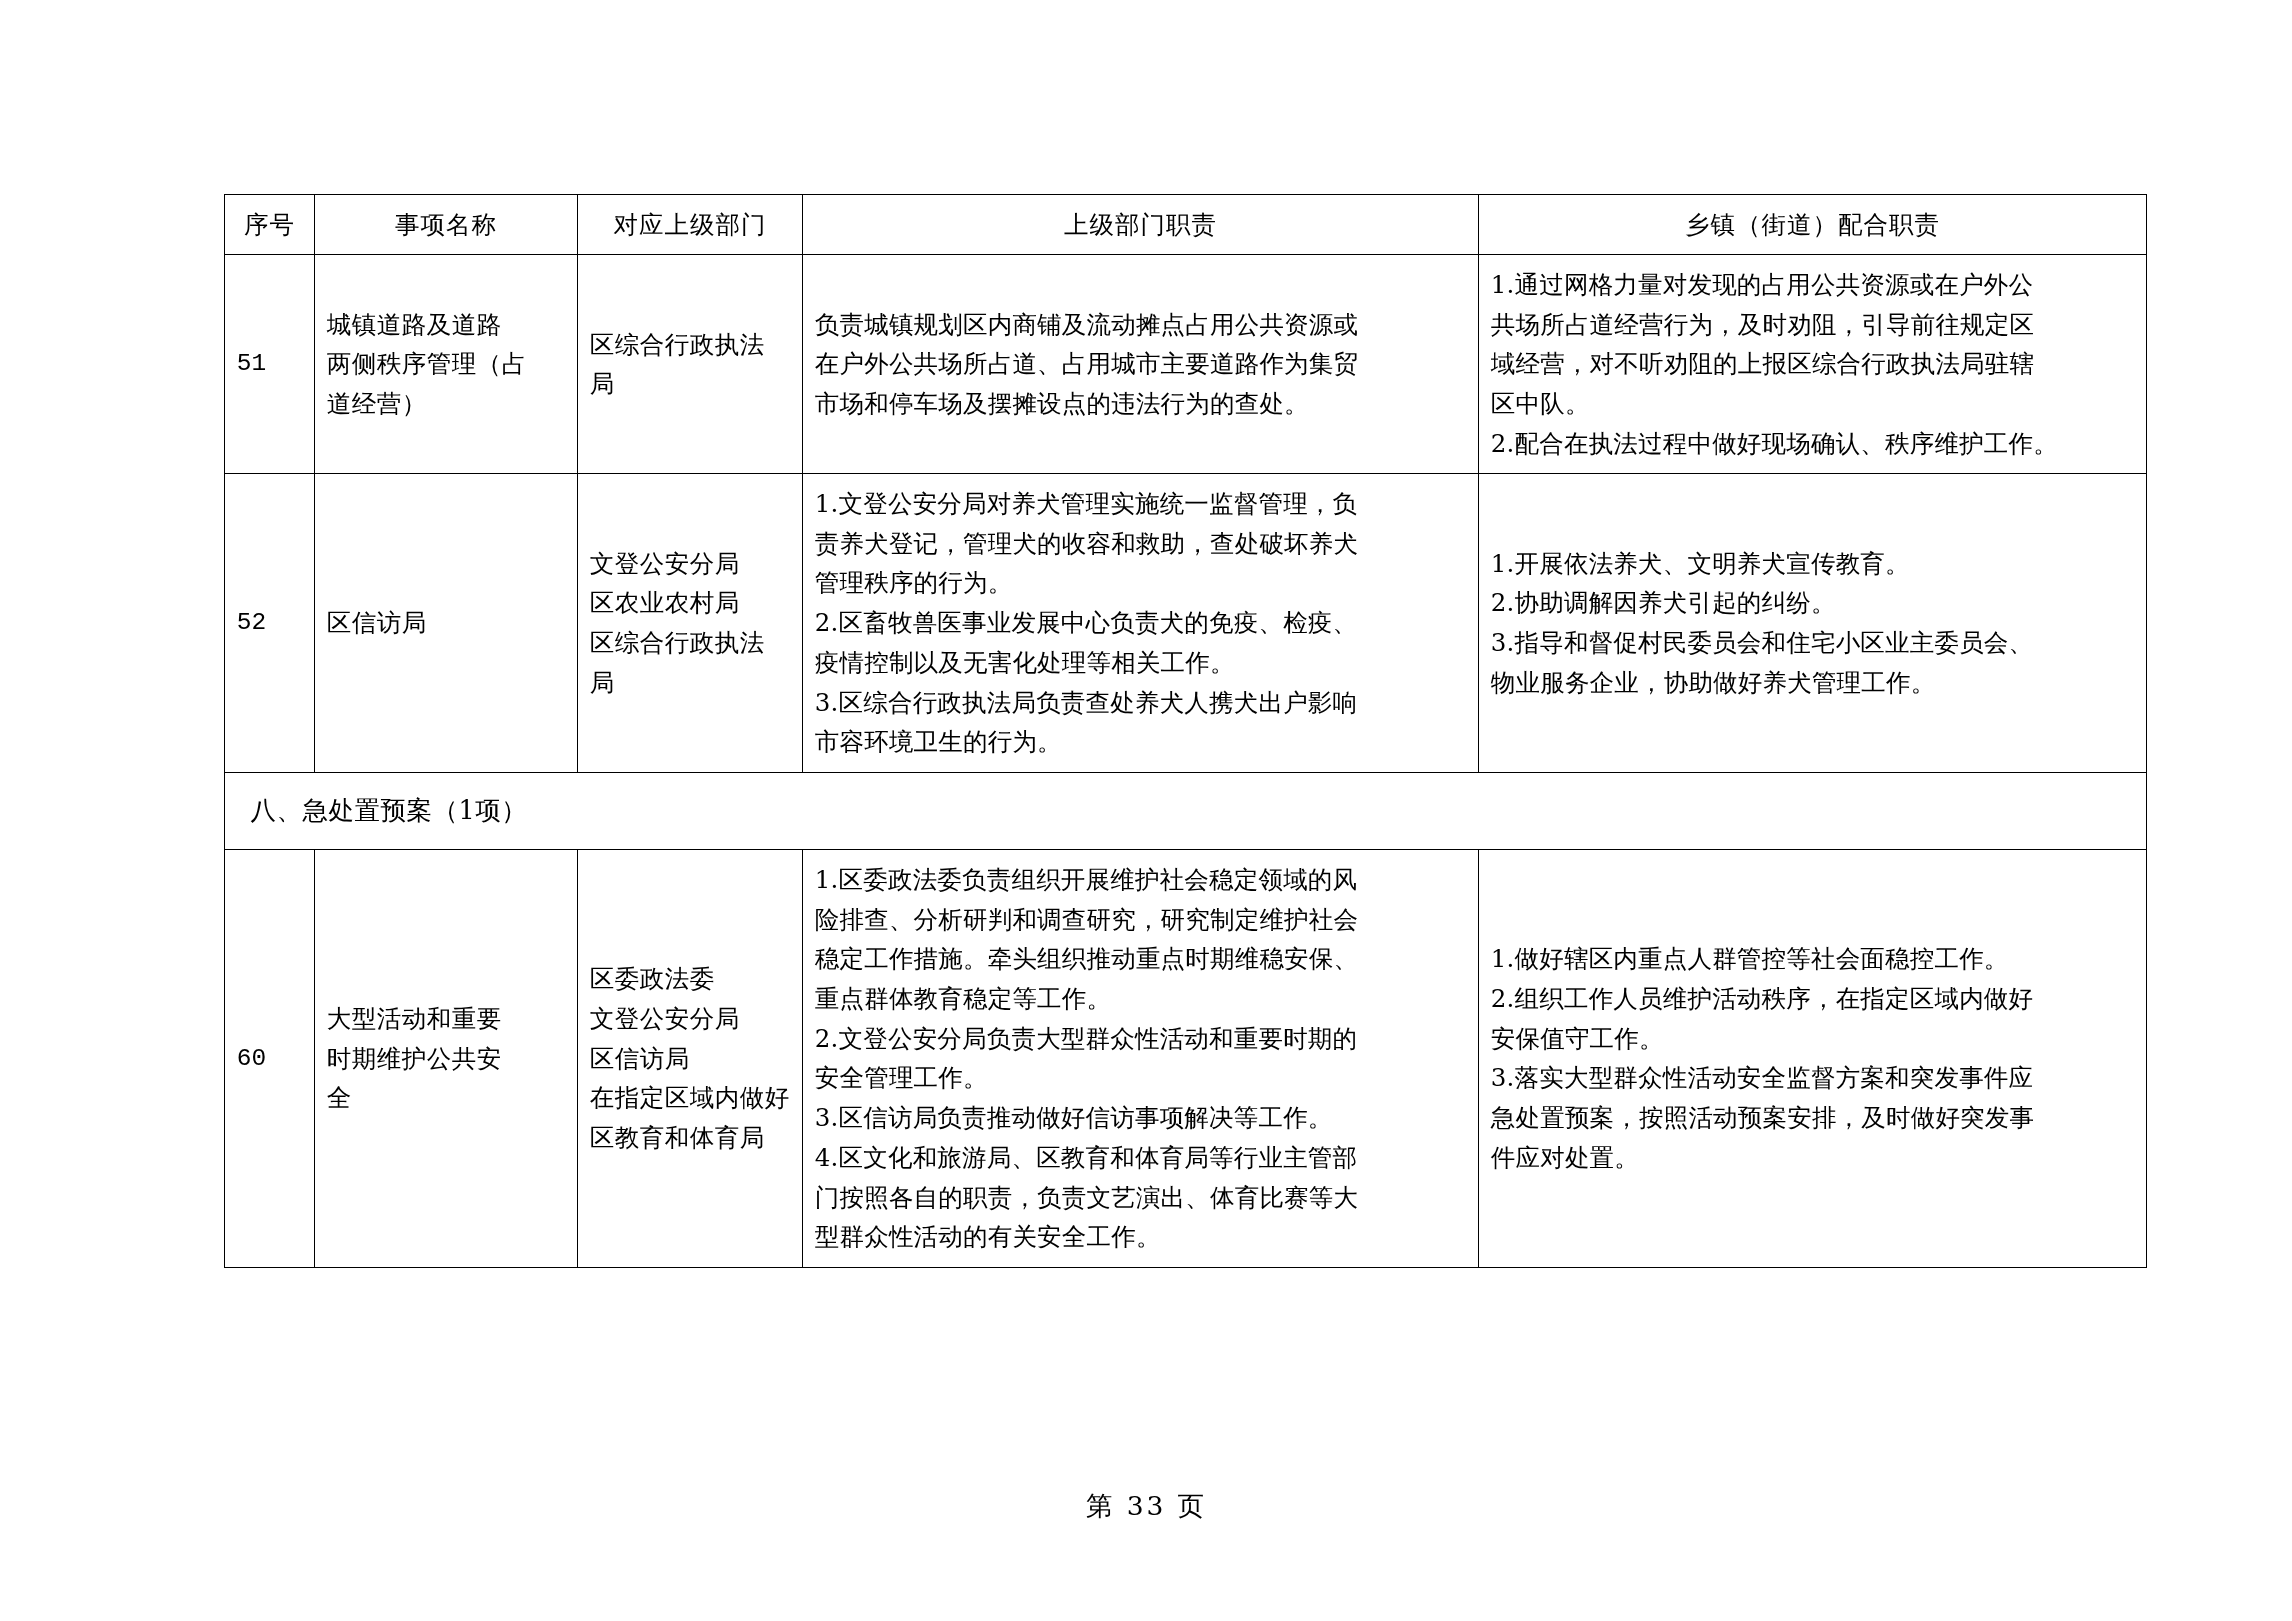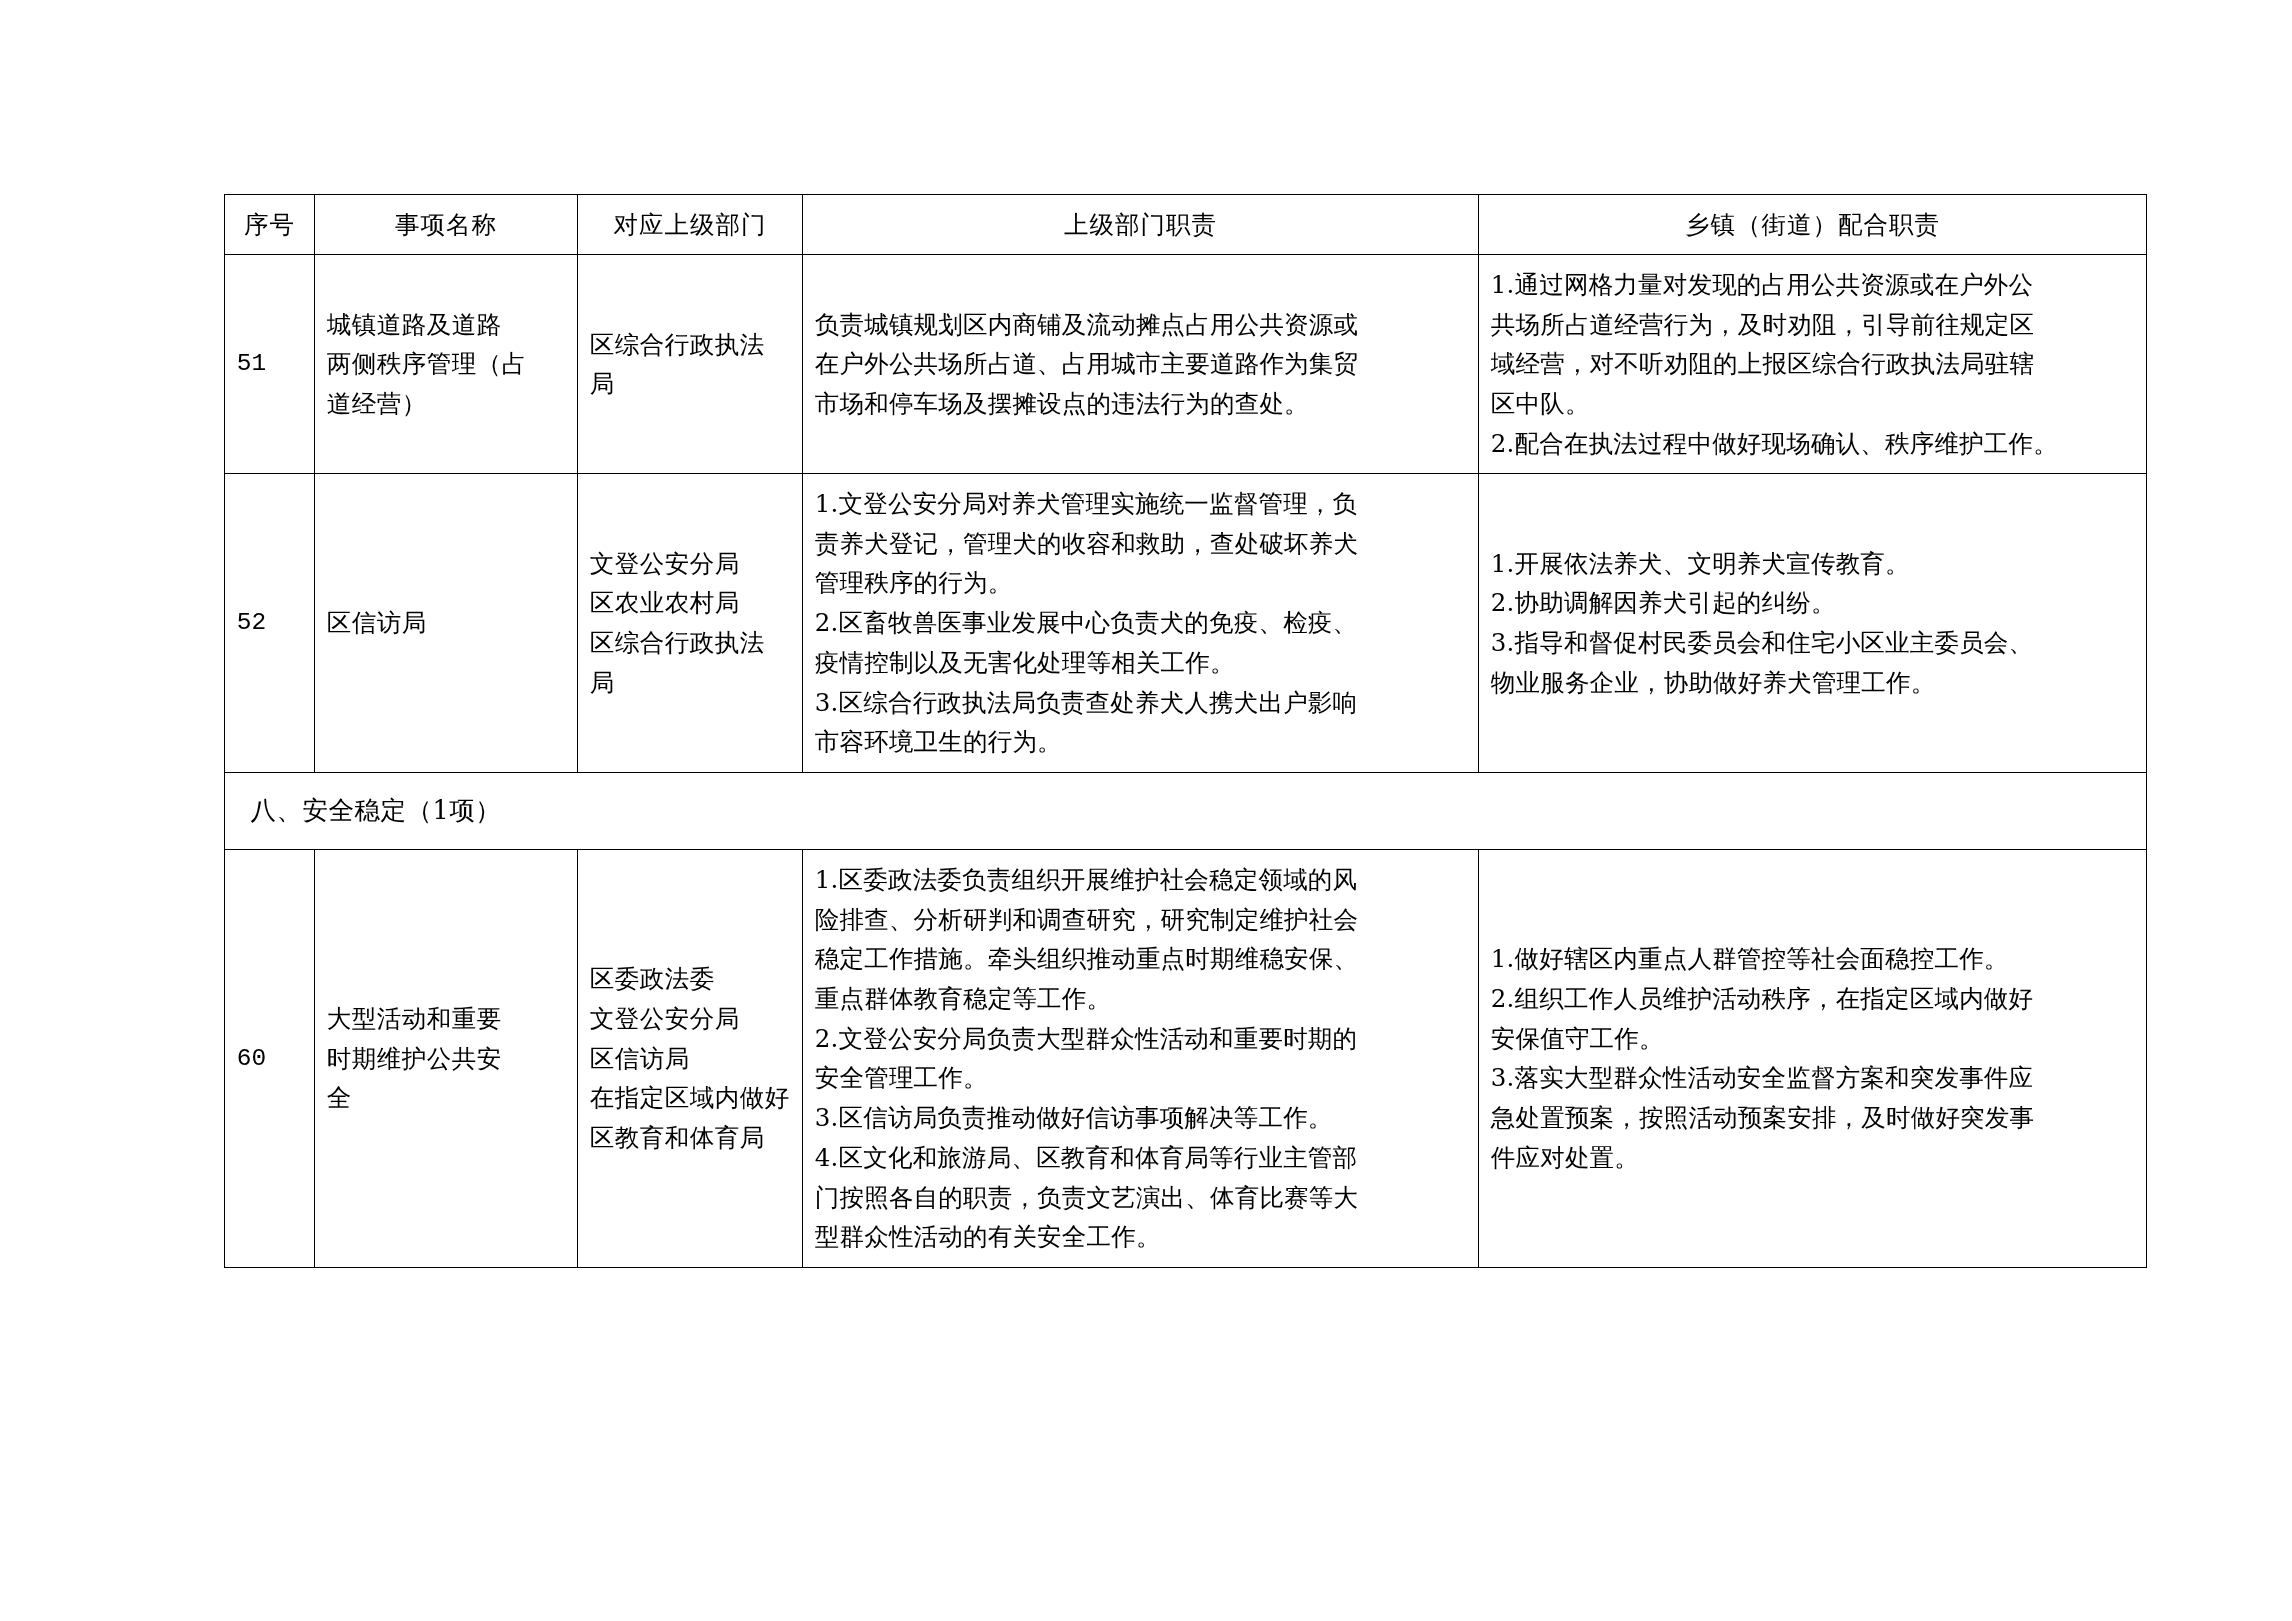--- a/index.html
+++ b/index.html
@@ -144,21 +144,21 @@
 2.区畜牧兽医事业发展中心负责犬的免疫、检疫、
 疫情控制以及无害化处理等相关工作。
 3.区综合行政执法局负责查处养犬人携犬出户影响
 市容环境卫生的行为。</td>
         <td class="body-cell cell-top">1.开展依法养犬、文明养犬宣传教育。
 2.协助调解因养犬引起的纠纷。
 3.指导和督促村民委员会和住宅小区业主委员会、
 物业服务企业，协助做好养犬管理工作。</td>
       </tr>
       <tr class="section-row">
-        <td colspan="5">八、安全稳定（1项）</td>
+        <td colspan="5">八、急处置预案（1项）</td>
       </tr>
       <tr>
         <td class="cell-center cell-top">60</td>
         <td class="name-cell cell-top">大型活动和重要
 时期维护公共安
 全</td>
         <td class="dept-cell cell-top">区委政法委
 文登公安分局
 区信访局
 在指定区域内做好
@@ -176,15 +176,16 @@
         <td class="body-cell cell-top">1.做好辖区内重点人群管控等社会面稳控工作。
 2.组织工作人员维护活动秩序，在指定区域内做好
 安保值守工作。
 3.落实大型群众性活动安全监督方案和突发事件应
 急处置预案，按照活动预案安排，及时做好突发事
 件应对处置。</td>
       </tr>
     </tbody>
   </table>
 
+  <div class="footer">第 33 页</div>
 
 </div>
 
 
 </body></html>

